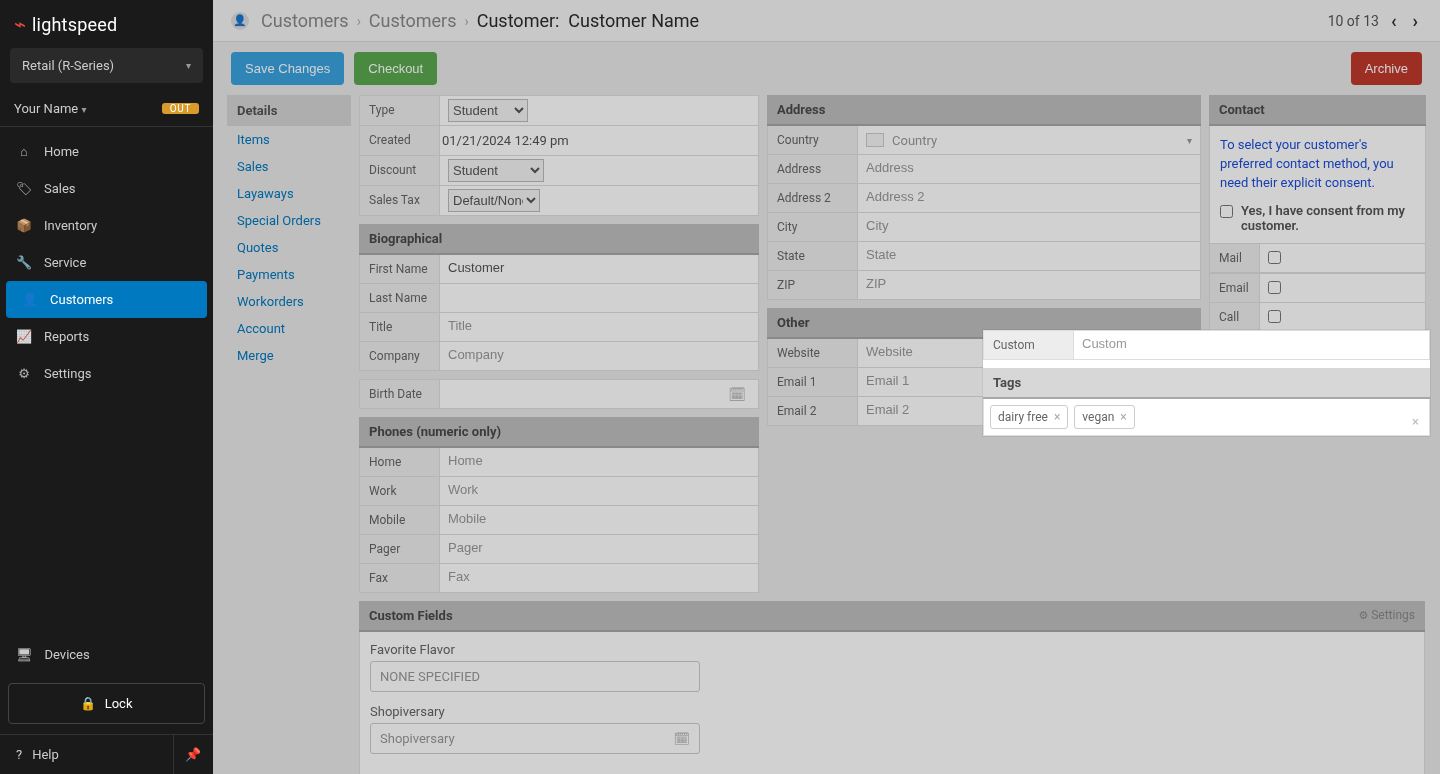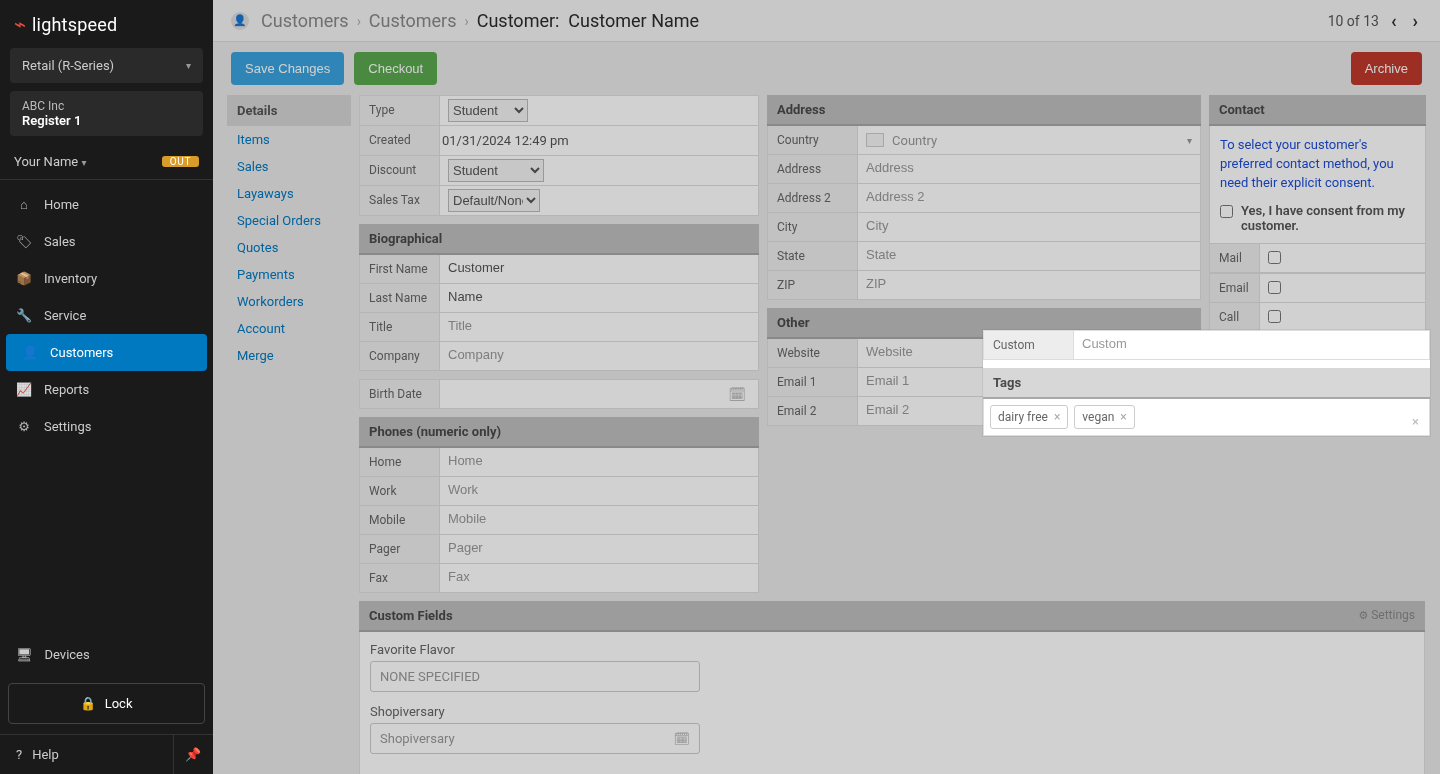--- a/index.html
+++ b/index.html
@@ -113,24 +113,20 @@
 
   <div class="sidebar">
     <div class="logo-row">
       <span class="flame">⌁</span>
       <span class="word">lightspeed</span>
     </div>
     <div class="retail-select">
       <span>Retail (R-Series)</span>
       <span class="caret">▾</span>
     </div>
-    <div class="company-box">
-      <div class="inc">ABC Inc</div>
-      <div class="reg">Register 1</div>
-    </div>
     <div class="user-row">
       <span class="uname"><span>Your Name</span> <span class="caret">▾</span></span>
       <span class="out-badge">OUT</span>
     </div>
     <div class="nav">
       <div class="nav-item">
           <span class="icon">⌂</span>
           <span>Home</span>
         </div>
       <div class="nav-item">
@@ -215,40 +211,39 @@
 
       <div class="cols">
 
         <div class="col w400">
           <div class="row" style="border-top:1px solid #ddd">
             <div class="lbl">Type</div>
             <div class="val"><select style="width:80px;border:1px solid #bbb;background:#f3f3f3"><option>Student</option></select></div>
           </div>
           <div class="row">
             <div class="lbl">Created</div>
-            <div class="val static" style="padding:7px 0 7px 2px">01/31/2024 12:49 pm</div>
+            <div class="val static" style="padding:7px 0 7px 2px">01/21/2024 12:49 pm</div>
           </div>
           <div class="row">
             <div class="lbl">Discount</div>
             <div class="val"><select style="width:96px;border:1px solid #bbb;background:#f3f3f3"><option>Student</option></select></div>
           </div>
           <div class="row">
             <div class="lbl">Sales Tax</div>
             <div class="val"><select style="width:92px;border:1px solid #bbb;background:#f3f3f3"><option>Default/None</option></select></div>
           </div>
 
           <div style="height:8px"></div>
           <div class="section-title">Biographical</div>
           <div class="row">
               <div class="lbl">First Name</div>
               <div class="val"><input type="text" value="Customer" style=""></div>
             </div>
           <div class="row">
               <div class="lbl">Last Name</div>
-              <div class="val"><input type="text" value="Name" style=""></div>
             </div>
           <div class="row">
               <div class="lbl">Title</div>
               <div class="val"><input type="text" placeholder="Title" style=""></div>
             </div>
           <div class="row">
               <div class="lbl">Company</div>
               <div class="val"><input type="text" placeholder="Company" style=""></div>
             </div>
 

